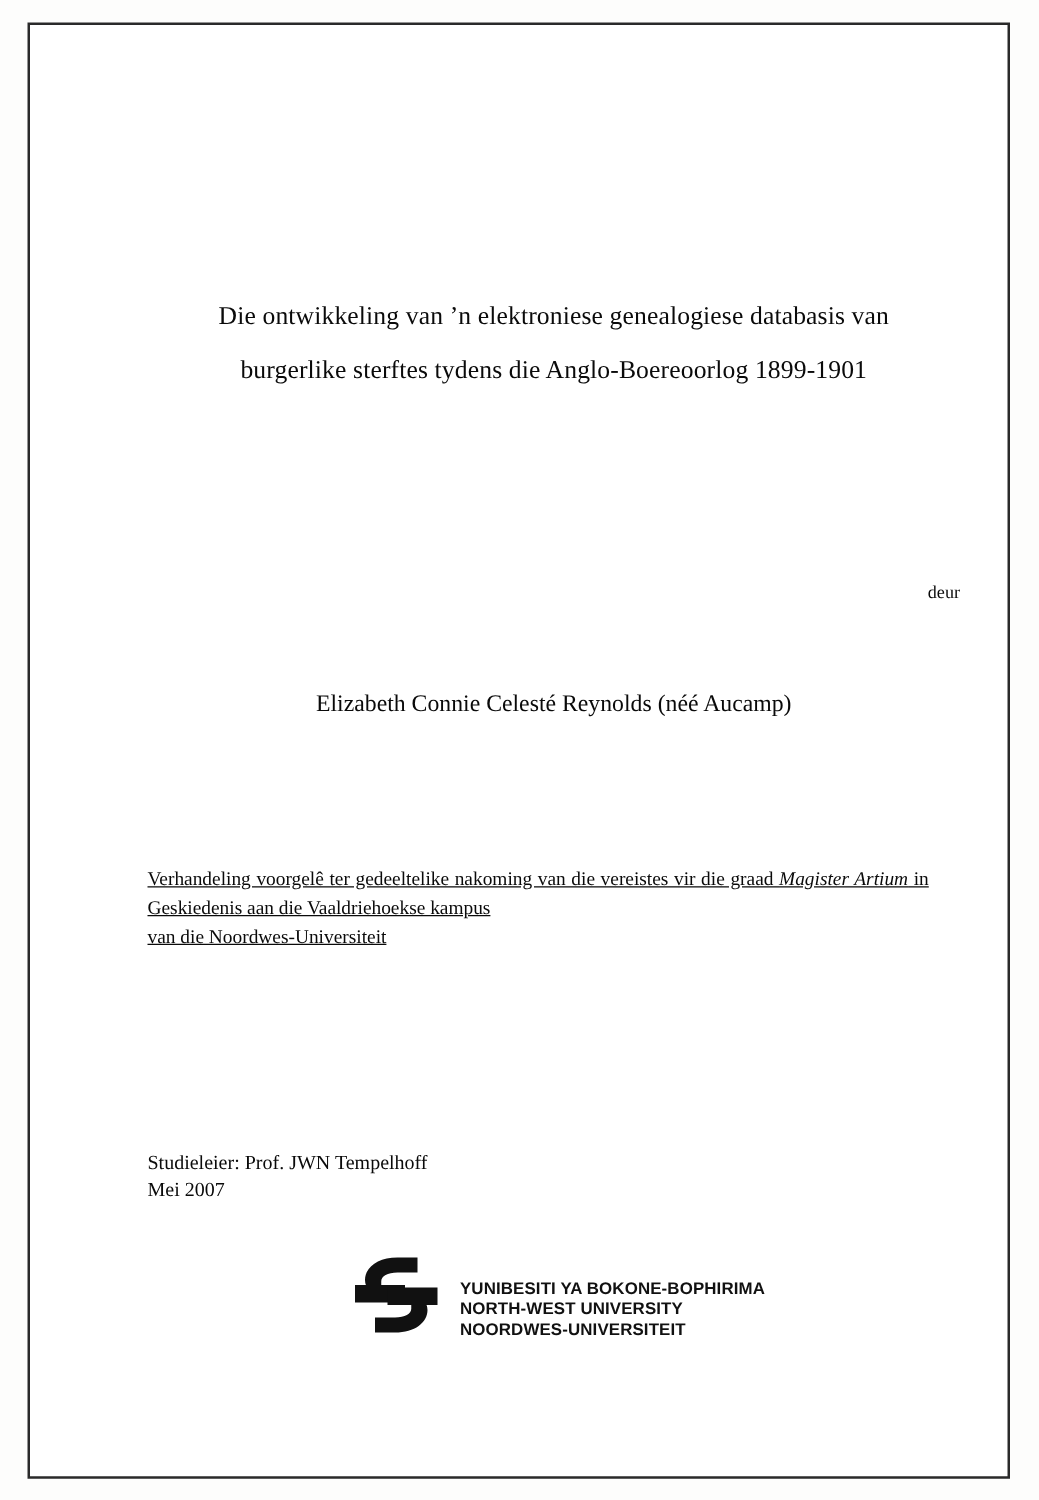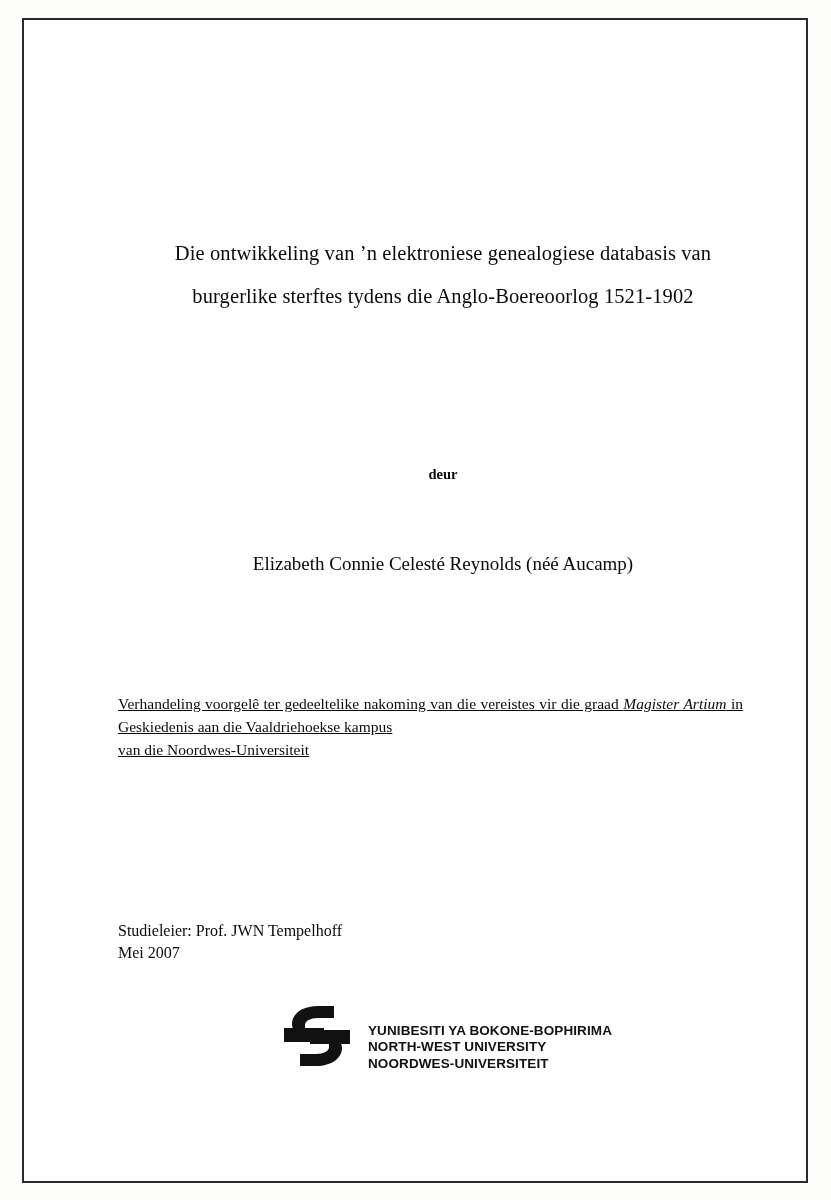--- a/index.html
+++ b/index.html
@@ -55,23 +55,22 @@
     line-height: 43px;
     letter-spacing: 0.1px;
   }
   .title-line { display: block; white-space: nowrap; }
 
   .deur {
     position: absolute;
     top: 434px;
     left: 0;
     width: 650px;
-    text-align: center;
+    text-align: right;
     font-size: 14.5px;
-    font-weight: bold;
   }
 
   .author {
     position: absolute;
     top: 521px;
     left: 0;
     width: 650px;
     text-align: center;
     font-size: 19px;
   }
@@ -129,21 +128,21 @@
 </head>
 <body>
 
 <div class="page-scan">
   <div class="scan-frame">
 
     <div class="content">
 
       <div class="title-block">
         <span class="title-line">Die ontwikkeling van ’n elektroniese genealogiese databasis van</span>
-        <span class="title-line">burgerlike sterftes tydens die Anglo-Boereoorlog 1521-1902</span>
+        <span class="title-line">burgerlike sterftes tydens die Anglo-Boereoorlog 1899-1901</span>
       </div>
 
       <div class="deur">deur</div>
 
       <div class="author">Elizabeth Connie Celesté Reynolds (néé Aucamp)</div>
 
       <div class="submission">
         <span>Verhandeling voorgelê ter gedeeltelike nakoming van die vereistes vir die graad </span><span class="italic">Magister Artium</span><span> in Geskiedenis aan die Vaaldriehoekse kampus</span>
         <div class="last-line">van die Noordwes-Universiteit</div>
       </div>

